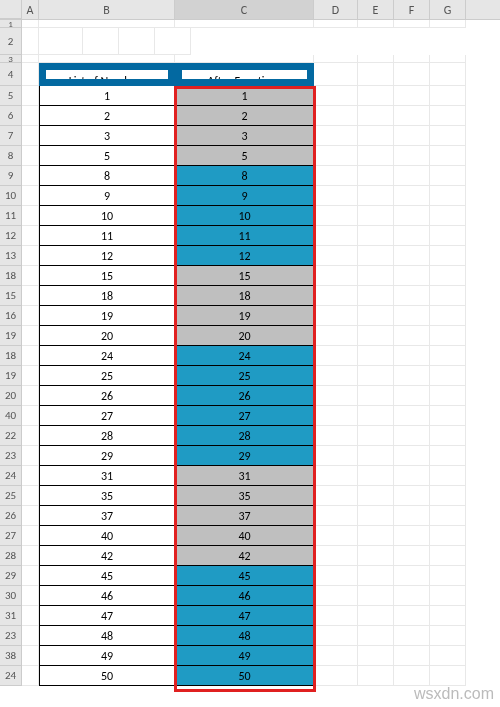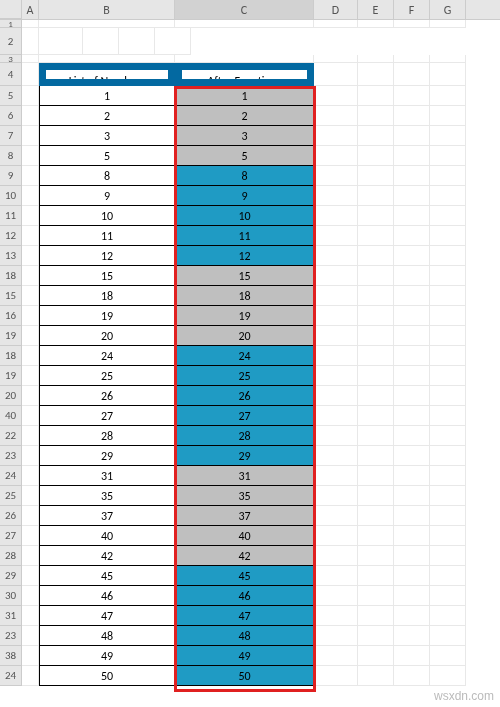--- a/index.html
+++ b/index.html
@@ -122,21 +122,21 @@
     .red-box {
       position: absolute;
       border: 3px solid #e02020;
       pointer-events: none;
     }
 
     .watermark {
       position: absolute;
       right: 6px;
       bottom: 4px;
-      font-size: 12px;
+      font-size: 16px;
       color: #bbb;
       font-family: Arial, sans-serif;
     }
   </style>
 </head>
 <body>
 
 <div class="sheet">
 
   <div class="col-headers">

